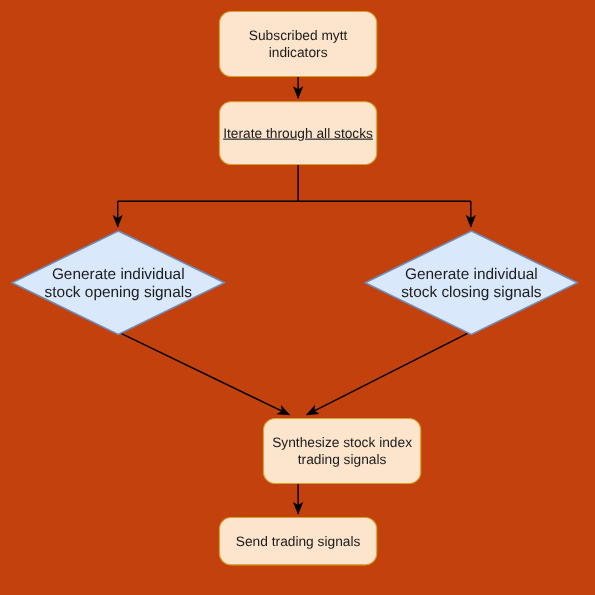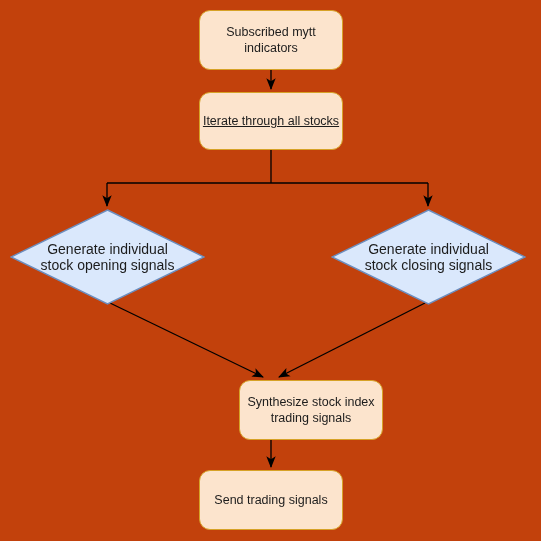--- a/index.html
+++ b/index.html
@@ -138,17 +138,17 @@
     </svg>
     <div class="decision-label">Generate individual
 stock closing signals</div>
   </div>
 
   <div class="node proc" style="left:199px; top:380px; width:144px; height:60px;margin-left:40px;">
     <span class="nl">Synthesize stock index
 trading signals</span>
   </div>
 
-  <div class="node proc" style="left:199px; top:470px; width:144px; height:60px;">
+  <div class="node proc" style="left:199px; top:470px; width:144px; height:44px;">
     <span class="nl">Send trading signals</span>
   </div>
 
 </div>
 
 </body></html>

